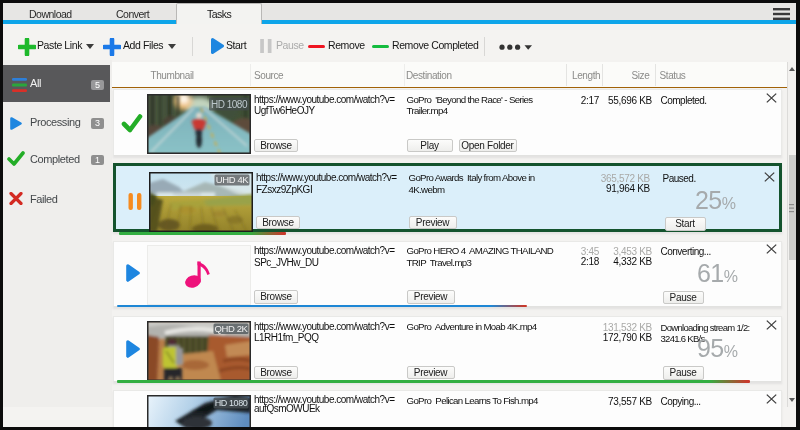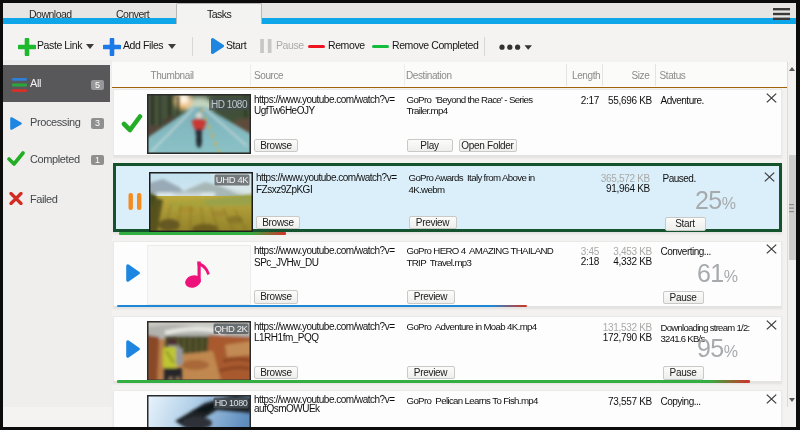--- a/index.html
+++ b/index.html
@@ -1,19 +1,19 @@
 <!DOCTYPE html>
 <html><head>
 <meta charset="utf-8">
 <style>
 html,body{margin:0;padding:0;}
 #win{position:relative;width:800px;height:430px;background:#0c0c0c;font-family:"Liberation Sans",sans-serif;overflow:hidden;}
 #inner{position:absolute;left:3px;top:3px;width:793px;height:424px;background:#f4f3f1;overflow:hidden;}
 .abs{position:absolute;}
-#tabbar{position:absolute;left:0;top:0;width:793px;height:21px;background:#e7e6e4;border-bottom:6px solid #0ea5e9;box-sizing:border-box;}
+#tabbar{position:absolute;left:0;top:0;width:793px;height:21px;background:#e7e6e4;border-bottom:4px solid #0ea5e9;box-sizing:border-box;}
 .tabtxt{position:absolute;top:5px;font-size:10.5px;letter-spacing:-0.5px;color:#2a2a2a;}
 #activetab{position:absolute;left:173px;top:0px;width:86px;height:21px;background:#f3f3f1;border:1px solid #b9b8b6;border-bottom:none;border-radius:2px 2px 0 0;box-sizing:border-box;}
 #toolbar{position:absolute;left:0;top:21px;width:793px;height:36px;background:#f4f3f1;}
 .tbtxt{position:absolute;top:15px;font-size:10.5px;letter-spacing:-0.4px;color:#161616;}
 .tsep{position:absolute;top:13px;height:19px;width:1px;background:#d8d7d5;}
 #sidebar{position:absolute;left:0;top:57px;width:109px;height:347px;background:#efeeec;}
 .sbtxt{position:absolute;font-size:11px;letter-spacing:-0.4px;color:#43474a;}
 .sbadge{position:absolute;width:13px;height:10.5px;background:#8f8f8f;border-radius:2px;color:#fff;font-size:9px;text-align:center;line-height:10.5px;}
 #tablearea{position:absolute;left:109px;top:57px;width:684px;height:347px;background:#f3f2f0;}
 #thead{position:absolute;left:0px;top:2px;width:674.5px;height:26px;background:#fbfbf9;border-bottom:1px solid #a16207;box-sizing:border-box;}
@@ -201,21 +201,21 @@
     </svg>
     <div class="url" style="left:140px;top:3.5px;">https://www.youtube.com/watch?v=
 UgfTw6HeOJY</div>
     <div class="url dst" style="left:292.5px;top:3.5px;">GoPro  'Beyond the Race' - Series
 Trailer.mp4</div>
     <div class="btn" style="left:140px;top:48.5px;width:44px;">Browse</div>
     <div class="btn" style="left:292.5px;top:48.5px;width:46px;">Play</div>
     <div class="btn" style="left:344.5px;top:48.5px;width:58px;">Open Folder</div>
     <div class="bv" style="right:182px;top:4.5px;">2:17</div>
     <div class="bv" style="right:129px;top:4.5px;">55,696 KB</div>
-    <div class="url" style="left:546.5px;top:4.5px;">Adventure.</div>
+    <div class="url" style="left:546.5px;top:4.5px;">Completed.</div>
     <svg class="xbtn" width="11" height="10" viewBox="0 0 11 10">
             <path d="M0.8,0.6 L10.2,9.4 M10.2,0.6 L0.8,9.4" stroke="#3f3f3f" stroke-width="1.3"></path>
           </svg>
   </div>
 
   <div class="row rowsel" style="top:102.5px;height:69.5px;">
     <svg class="abs" style="left:11.5px;top:27.5px" width="14" height="17" viewBox="0 0 14 17">
       <rect x="0.5" y="0" width="4.4" height="17" rx="2" fill="#f68b1f"></rect>
       <rect x="9" y="0" width="4.4" height="17" rx="2" fill="#f68b1f"></rect>
     </svg>

